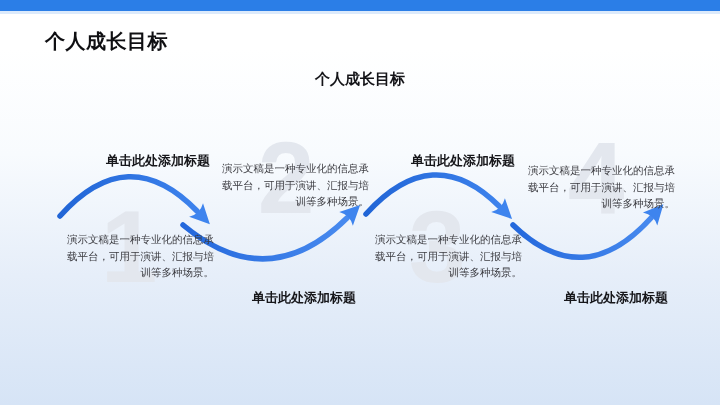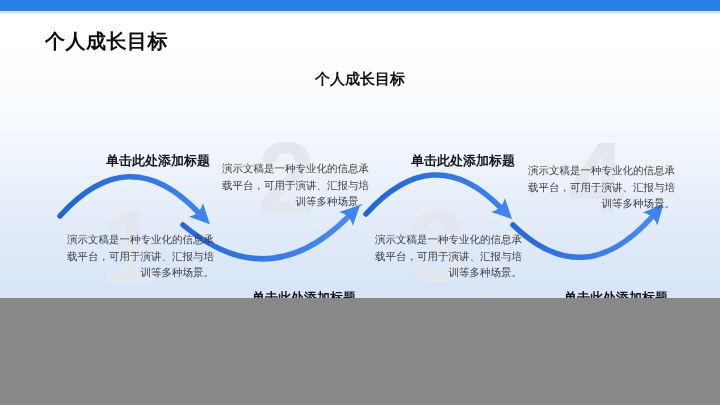--- a/index.html
+++ b/index.html
@@ -1,18 +1,18 @@
 <!DOCTYPE html>
 <html><head>
 <meta charset="utf-8">
 <style>
   html,body{margin:0;padding:0;background:#888;}
   .slide{
     position:relative;
-    width:720px;height:298px;
+    width:720px;height:405px;
     overflow:hidden;
     font-family:"Liberation Sans","DejaVu Sans",sans-serif;
     background:linear-gradient(180deg,#ffffff 12%,#f8fbfe 38%,#e6eef9 68%,#d6e4f6 100%);
   }
   .top-bar{
     position:absolute;left:0;top:0;width:720px;height:11px;
     background:#2b7ee7;
     border-bottom:3px solid #dceafb;
   }
   .page-title{

